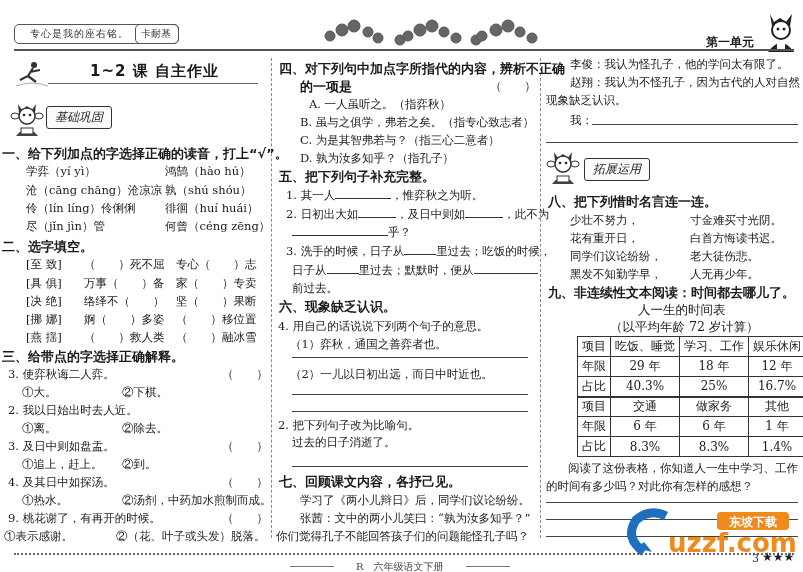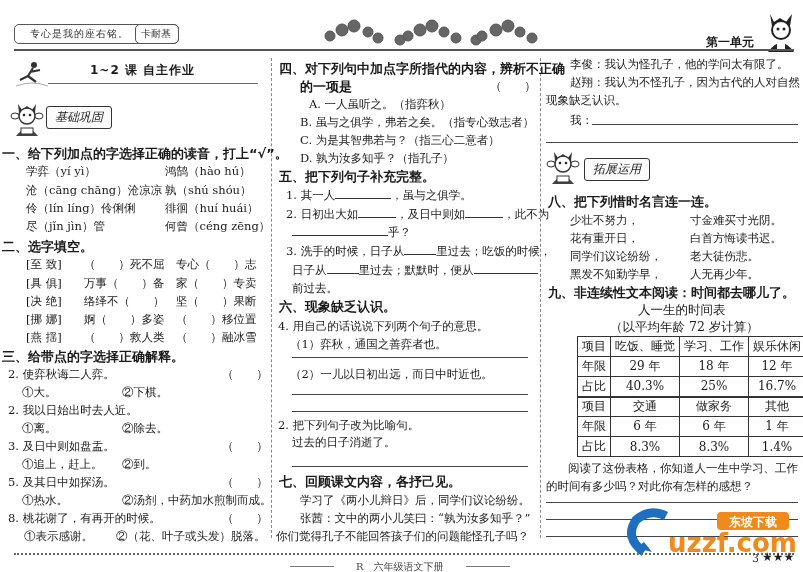--- a/index.html
+++ b/index.html
@@ -7,21 +7,21 @@
   body { position: relative; font-family: "DejaVu Serif", "Liberation Serif", serif; color: #1a1a1a; font-size: 12px; }
   .abs { position: absolute; }
   .sans { font-family: "DejaVu Sans", "Liberation Sans", sans-serif; }
   .motto-box { left: 14px; top: 24px; width: 165px; height: 20px; border: 1px solid #555; border-radius: 5px; }
   .motto { left: 30px; top: 27px; font-size: 10px; color: #333; letter-spacing: 1px; }
   .author-box { left: 135px; top: 24px; width: 44px; height: 20px; border: 1px solid #555; border-radius: 5px; }
   .author { left: 141px; top: 27px; font-size: 10px; color: #333; }
   .top-rule { left: 14px; top: 49px; width: 780px; height: 2px; background: #555; }
   .unit-title { left: 706px; top: 34px; font-size: 12px; font-weight: bold; }
   .divider-v { top: 58px; width: 0; height: 480px; border-left: 1px dashed #888; }
-  .lesson-title { left: 90px; top: 62px; font-size: 12px; font-weight: bold; letter-spacing: 1px; }
+  .lesson-title { left: 90px; top: 62px; font-size: 15px; font-weight: bold; letter-spacing: 1px; }
   .lesson-line { left: 48px; top: 83px; width: 210px; height: 1px; background: #666; }
   .scroll { border: 1.5px solid #333; border-radius: 3px; padding: 2px 8px; font-size: 12px; font-style: italic; background: #fbfbfb; }
   .line-text { white-space: nowrap; font-size: 11.5px; line-height: 16px; }
   .heading { font-weight: bold; font-family: "DejaVu Sans", "Liberation Sans", sans-serif; font-size: 13px; white-space: nowrap; }
   .blank { display: inline-block; border-bottom: 1px solid #333; height: 12px; vertical-align: baseline; }
   .answer-line { height: 1px; background: #444; }
   .bottom-rule { left: 14px; top: 553px; width: 780px; height: 0; border-top: 2px dotted #666; }
   .footer { left: 356px; top: 560px; font-size: 10px; color: #444; }
   .fline { top: 566px; height: 1px; background: #777; width: 44px; }
   table.time { border-collapse: collapse; font-size: 12px; }
@@ -116,51 +116,51 @@
 <div class="abs line-text" style="left:84px;top:293px">络绎不（　　）</div>
 <div class="abs line-text" style="left:176px;top:293px">坚（　　）果断</div>
 <div class="abs line-text" style="left:26px;top:311px">[挪 娜]</div>
 <div class="abs line-text" style="left:84px;top:311px">婀（　　）多姿</div>
 <div class="abs line-text" style="left:176px;top:311px">（　　）移位置</div>
 <div class="abs line-text" style="left:26px;top:329px">[燕 揺]</div>
 <div class="abs line-text" style="left:84px;top:329px">（　　）救人类</div>
 <div class="abs line-text" style="left:176px;top:329px">（　　）融冰雪</div>
 
 <div class="abs heading" style="left:2px;top:348px">三、给带点的字选择正确解释。</div>
-<div class="abs line-text" style="left:8px;top:366px">2. 使弈秋诲二人弈。</div>
+<div class="abs line-text" style="left:8px;top:366px">3. 使弈秋诲二人弈。</div>
 <div class="abs line-text" style="left:222px;top:366px">（　　）</div>
 <div class="abs line-text" style="left:22px;top:384px">①大。</div>
 <div class="abs line-text" style="left:122px;top:384px">②下棋。</div>
 <div class="abs line-text" style="left:8px;top:402px">2. 我以日始出时去人近。</div>
 <div class="abs line-text" style="left:22px;top:420px">①离。</div>
 <div class="abs line-text" style="left:122px;top:420px">②除去。</div>
 <div class="abs line-text" style="left:8px;top:438px">3. 及日中则如盘盂。</div>
 <div class="abs line-text" style="left:222px;top:438px">（　　）</div>
 <div class="abs line-text" style="left:22px;top:456px">①追上，赶上。</div>
 <div class="abs line-text" style="left:122px;top:456px">②到。</div>
-<div class="abs line-text" style="left:8px;top:474px">5. 及其日中如探汤。</div>
+<div class="abs line-text" style="left:8px;top:474px">4. 及其日中如探汤。</div>
 <div class="abs line-text" style="left:222px;top:474px">（　　）</div>
 <div class="abs line-text" style="left:22px;top:492px">①热水。</div>
 <div class="abs line-text" style="left:122px;top:492px">②汤剂，中药加水煎制而成。</div>
-<div class="abs line-text" style="left:8px;top:510px">8. 桃花谢了，有再开的时候。</div>
+<div class="abs line-text" style="left:8px;top:510px">9. 桃花谢了，有再开的时候。</div>
 <div class="abs line-text" style="left:222px;top:510px">（　　）</div>
-<div class="abs line-text" style="left:24px;top:528px">①表示感谢。</div>
+<div class="abs line-text" style="left:4px;top:528px">①表示感谢。</div>
 <div class="abs line-text" style="left:116px;top:528px">②（花、叶子或头发）脱落。</div>
 
 <div class="abs heading" style="left:279px;top:60px">四、对下列句中加点字所指代的内容，辨析不正确</div>
 <div class="abs heading" style="left:300px;top:78px">的一项是</div>
 <div class="abs line-text" style="left:490px;top:78px">（　　）</div>
 <div class="abs line-text" style="left:309px;top:96px">A. 一人虽听之。（指弈秋）</div>
 <div class="abs line-text" style="left:300px;top:114px">B. 虽与之俱学，弗若之矣。（指专心致志者）</div>
 <div class="abs line-text" style="left:300px;top:132px">C. 为是其智弗若与？（指三心二意者）</div>
 <div class="abs line-text" style="left:300px;top:150px">D. 孰为汝多知乎？（指孔子）</div>
 
 <div class="abs heading" style="left:279px;top:168px">五、把下列句子补充完整。</div>
 <div class="abs line-text" style="left:286px;top:187px">
-  <span>1. 其一人</span><span class="blank" style="width:56px"></span><span>，虽与之俱学。</span>
+  <span>1. 其一人</span><span class="blank" style="width:56px"></span><span>，惟弈秋之为听。</span>
 </div>
 <div class="abs line-text" style="left:286px;top:206px">
   <span>2. 日初出大如</span><span class="blank" style="width:38px"></span><span>，及日中则如</span><span class="blank" style="width:38px"></span><span>，此不为</span>
 </div>
 <div class="abs line-text" style="left:292px;top:224px">
   <span class="blank" style="width:96px"></span><span>乎？</span>
 </div>
 <div class="abs line-text" style="left:286px;top:243px">
   <span>3. 洗手的时候，日子从</span><span class="blank" style="width:32px"></span><span>里过去；吃饭的时候，</span>
 </div>

